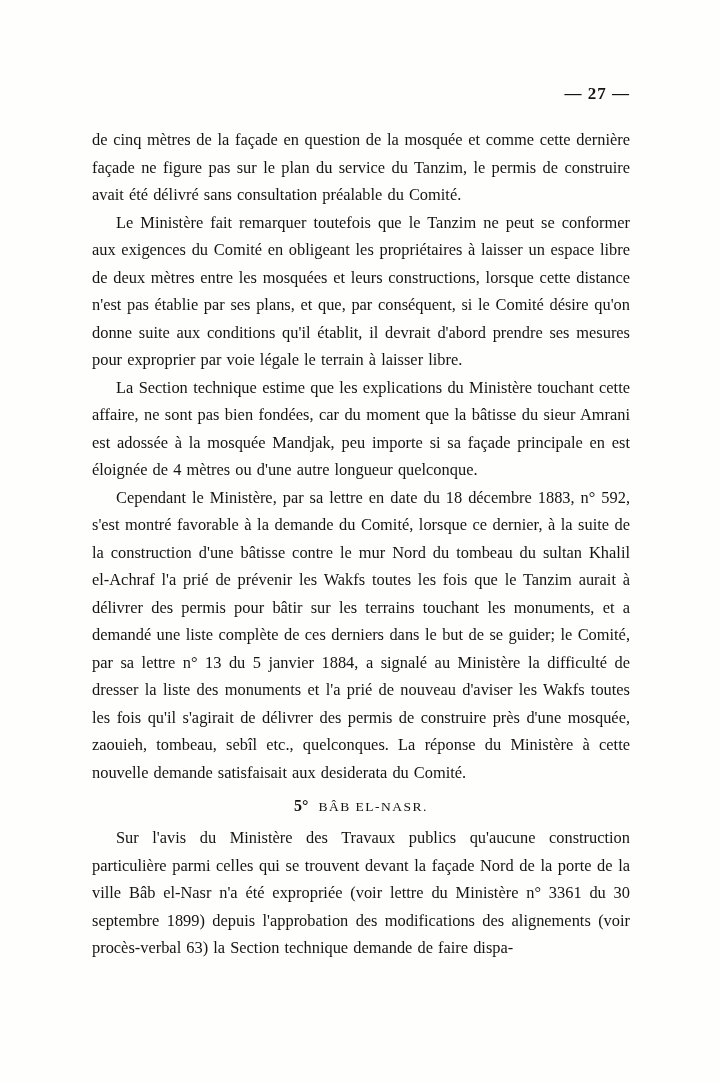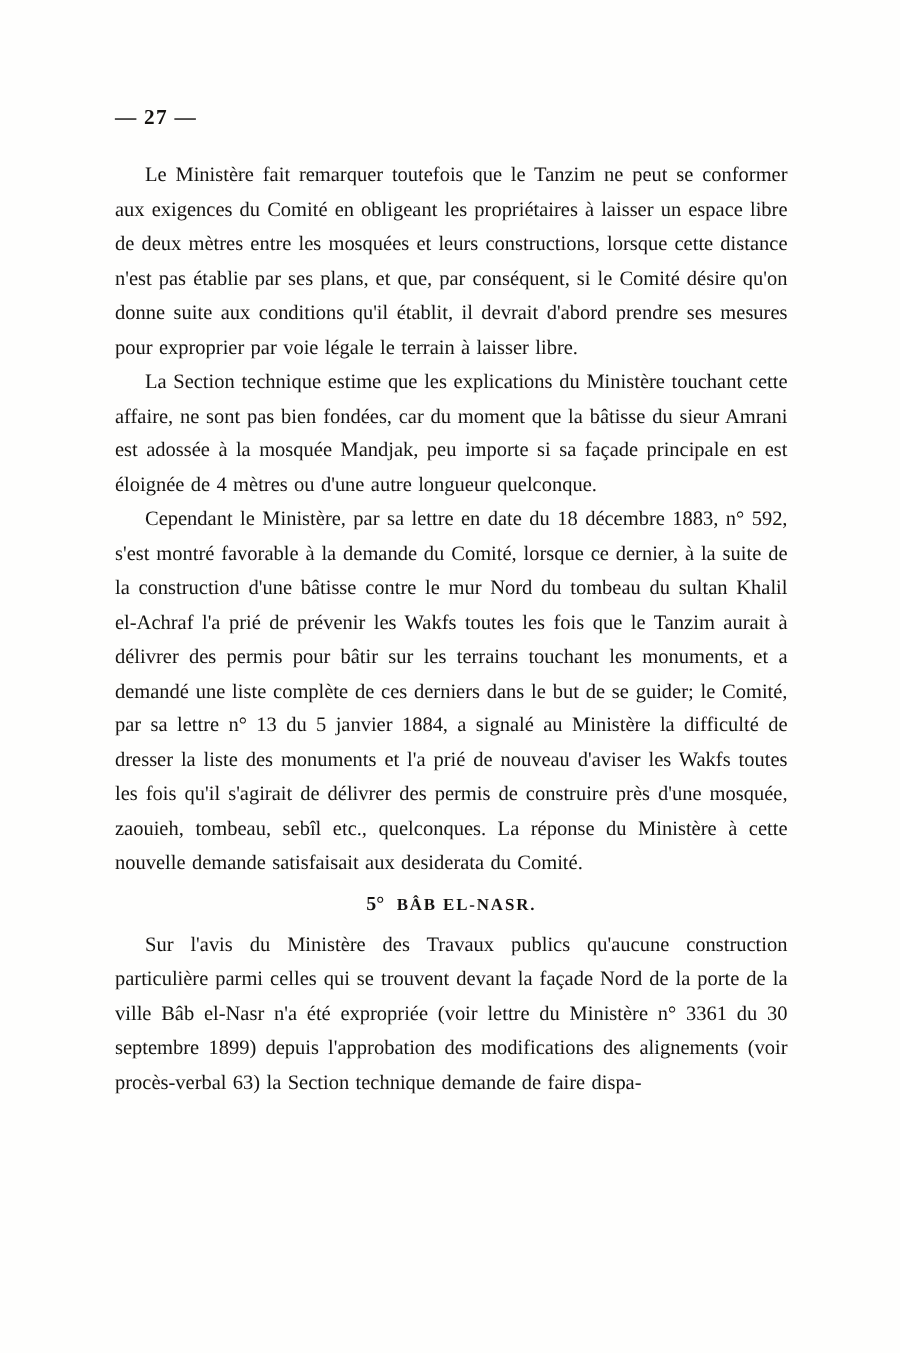--- a/index.html
+++ b/index.html
@@ -16,21 +16,21 @@
   }
   .page {
     box-sizing: border-box;
     width: 720px;
     height: 1082px;
     padding: 84px 90px 40px 92px;
     background: #fefefd;
     overflow: hidden;
   }
   .page-number {
-    text-align: left;
+    text-align: right;
     font-weight: bold;
     font-size: 17px;
     letter-spacing: 1px;
     margin: 0 0 22px 0;
   }
   .body-text p {
     margin: 0;
     font-size: 16.4px;
     line-height: 27.5px;
     text-align: justify;
@@ -45,34 +45,35 @@
     text-align: center;
     margin: 11px 0 9px 0;
     font-weight: bold;
   }
   .section-heading .sec-num {
     font-size: 16px;
     font-weight: bold;
   }
   .section-heading .sec-title {
     font-size: 13.5px;
-    font-weight: bold;
+    font-weight: normal;
     letter-spacing: 1.5px;
     margin-left: 6px;
   }
 </style>
 </head>
 <body>
 
 <div class="page">
 
   <div class="page-number">— 27 —</div>
 
   <div class="body-text">
 
+    <p class="no-indent">de cinq mètres de la façade en question de la mosquée et comme cette dernière façade ne figure pas sur le plan du service du Tanzim, le permis de construire avait été délivré sans consultation préalable du Comité.</p>
 
     <p>Le Ministère fait remarquer toutefois que le Tanzim ne peut se conformer aux exigences du Comité en obligeant les propriétaires à laisser un espace libre de deux mètres entre les mosquées et leurs constructions, lorsque cette distance n'est pas établie par ses plans, et que, par conséquent, si le Comité désire qu'on donne suite aux conditions qu'il établit, il devrait d'abord prendre ses mesures pour exproprier par voie légale le terrain à laisser libre.</p>
 
     <p>La Section technique estime que les explications du Ministère touchant cette affaire, ne sont pas bien fondées, car du moment que la bâtisse du sieur Amrani est adossée à la mosquée Mandjak, peu importe si sa façade principale en est éloignée de 4 mètres ou d'une autre longueur quelconque.</p>
 
     <p>Cependant le Ministère, par sa lettre en date du 18 décembre 1883, n° 592, s'est montré favorable à la demande du Comité, lorsque ce dernier, à la suite de la construction d'une bâtisse contre le mur Nord du tombeau du sultan Khalil el-Achraf l'a prié de prévenir les Wakfs toutes les fois que le Tanzim aurait à délivrer des permis pour bâtir sur les terrains touchant les monuments, et a demandé une liste complète de ces derniers dans le but de se guider; le Comité, par sa lettre n° 13 du 5 janvier 1884, a signalé au Ministère la difficulté de dresser la liste des monuments et l'a prié de nouveau d'aviser les Wakfs toutes les fois qu'il s'agirait de délivrer des permis de construire près d'une mosquée, zaouieh, tombeau, sebîl etc., quelconques. La réponse du Ministère à cette nouvelle demande satisfaisait aux desiderata du Comité.</p>
 
 
     <div class="section-heading">
       <span class="sec-num">5°</span>

